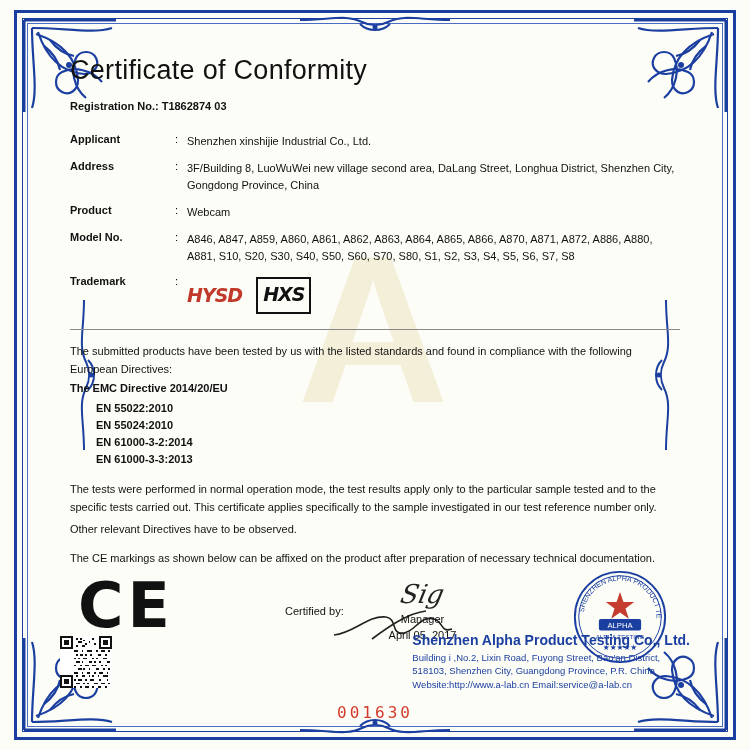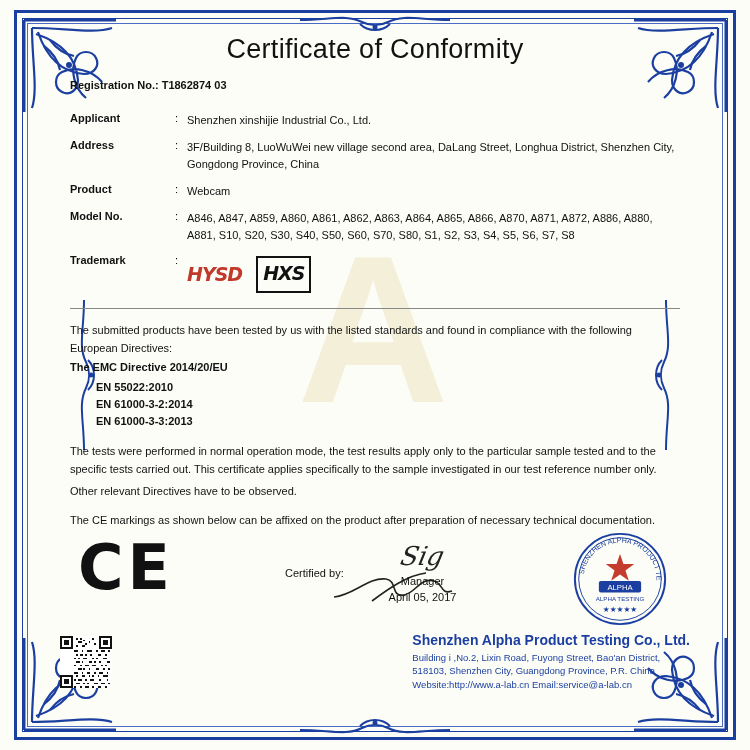--- a/index.html
+++ b/index.html
@@ -76,24 +76,23 @@
   }
 
   
   .content {
     position: absolute;
     left: 0; top: 0; right: 0; bottom: 0;
     padding: 0 70px;
     box-sizing: border-box;
   }
   .title {
-    text-align: center;
     font-size: 27px;
     color: #111;
-    margin-top: 34px;
+    margin-top: 55px;
     letter-spacing: 0.3px;
   }
   .registration {
     font-size: 11px;
     color: #111;
     margin-top: 14px;
     font-weight: bold;
   }
 
   table.fields {
@@ -406,20 +405,21 @@
       </table>
 
     <hr class="divider">
 
     <p class="para tight">The submitted products have been tested by us with the listed standards and found in compliance with the following European Directives:</p>
 
     <div class="directive">The EMC Directive 2014/20/EU</div>
 
     <div class="standards">
       <div>EN 55022:2010</div>
+      <div>EN 55024:2010</div>
       <div>EN 61000-3-2:2014</div>
       <div>EN 61000-3-3:2013</div>
     </div>
 
     <p class="para tight">The tests were performed in normal operation mode, the test results apply only to the particular sample tested and to the specific tests carried out. This certificate applies specifically to the sample investigated in our test reference number only.</p>
     <p class="para">Other relevant Directives have to be observed.</p>
     <p class="para tight">The CE markings as shown below can be affixed on the product after preparation of necessary technical documentation.</p>
 
     <div class="sig-area">
       <div class="ce-mark">CE</div>
@@ -556,14 +556,15 @@
       </svg>
       <div class="company-block">
         <div class="company-name">Shenzhen Alpha Product Testing Co., Ltd.</div>
         <div class="company-line">Building i ,No.2, Lixin Road, Fuyong Street, Bao'an District,</div>
         <div class="company-line">518103, Shenzhen City, Guangdong Province, P.R. China</div>
         <div class="company-line">Website:http://www.a-lab.cn   Email:service@a-lab.cn</div>
       </div>
     </div>
   </div>
 
+  <div class="serial">001630</div>
 
 </div>
 
 </body></html>

